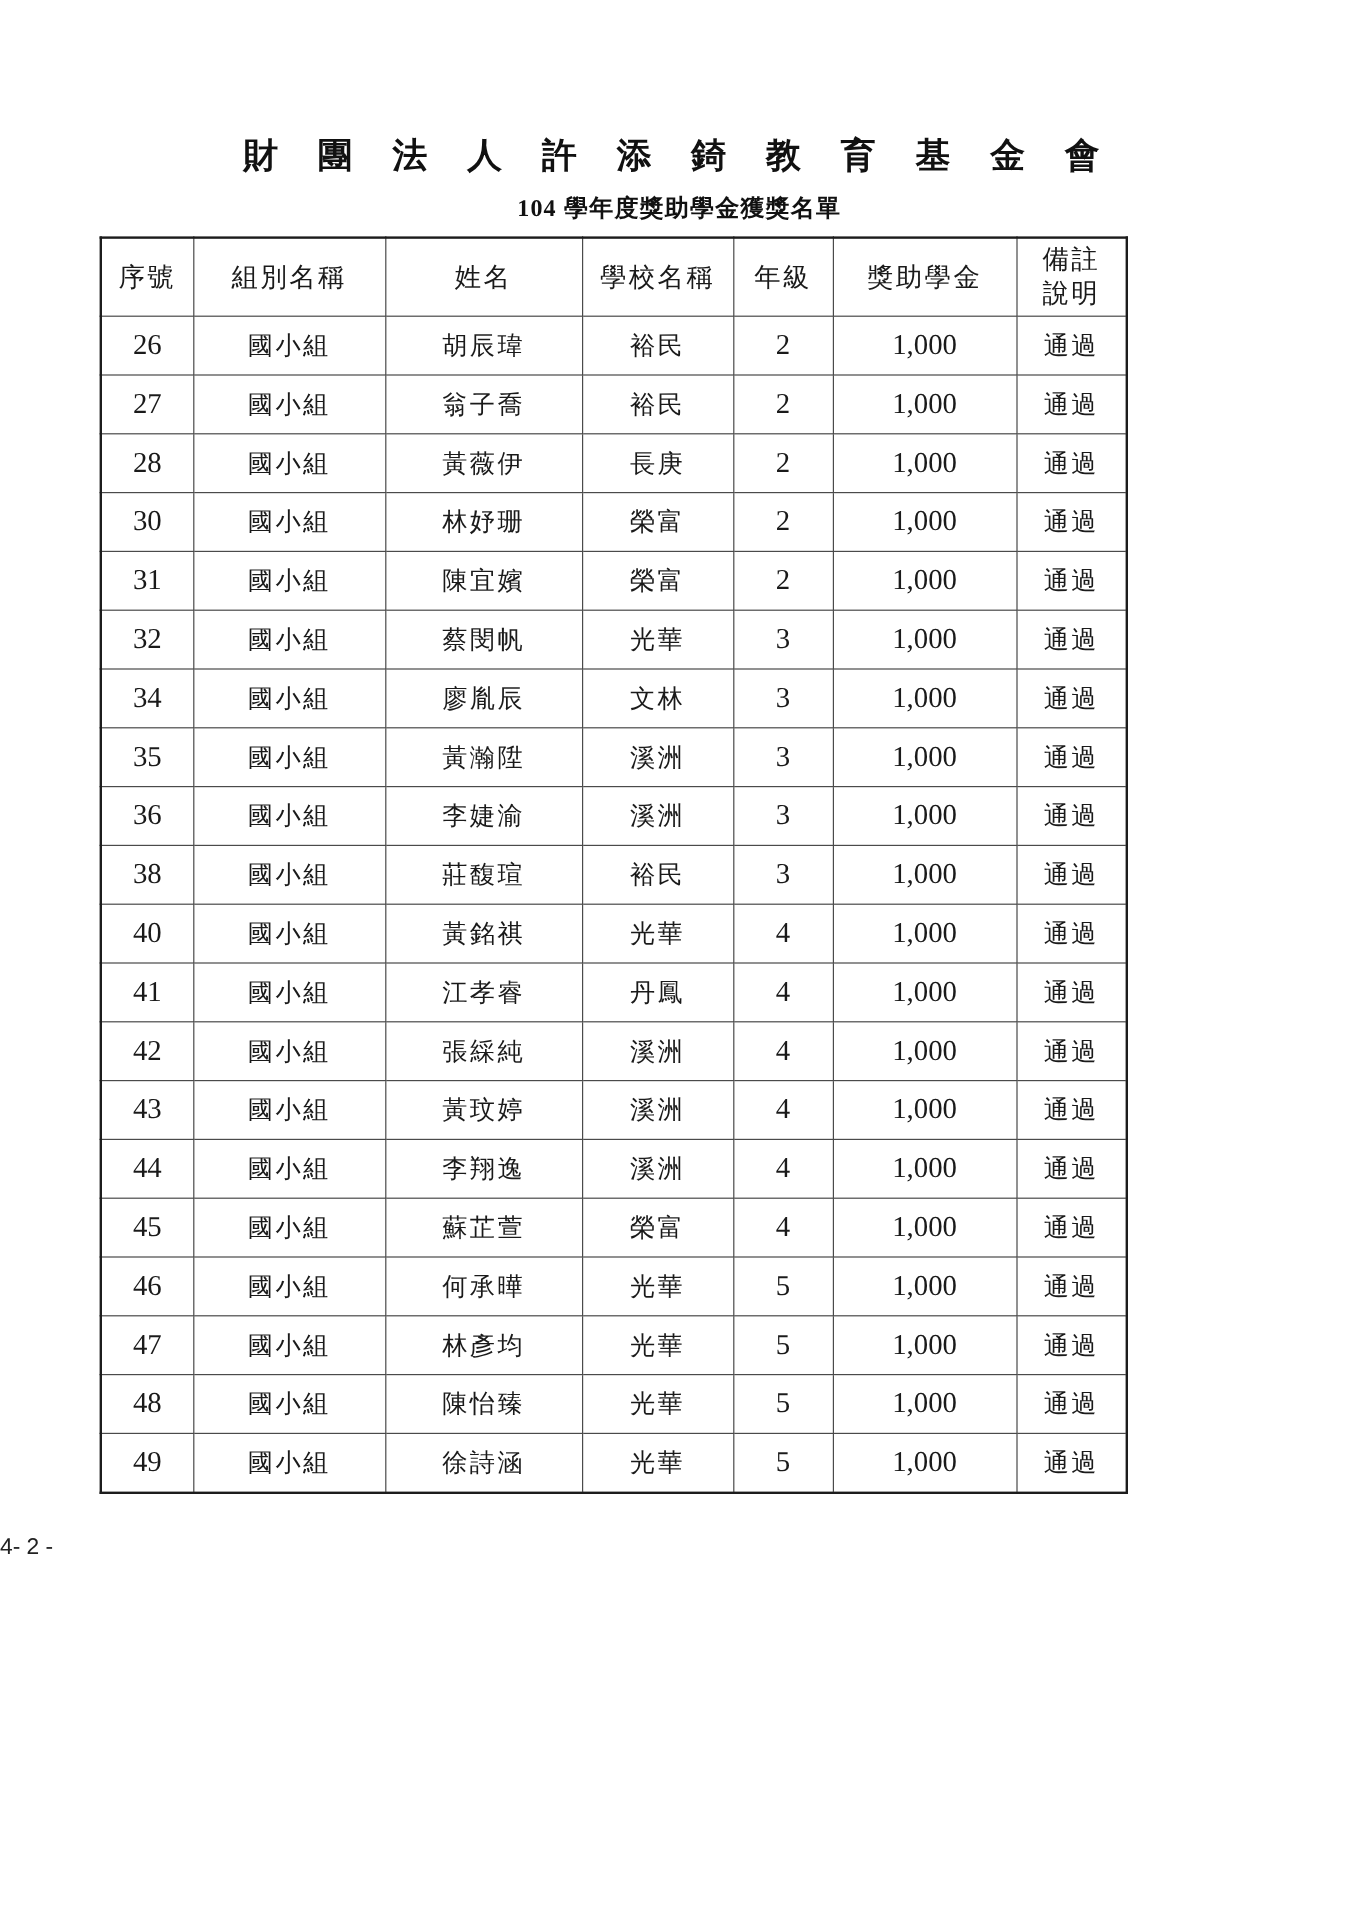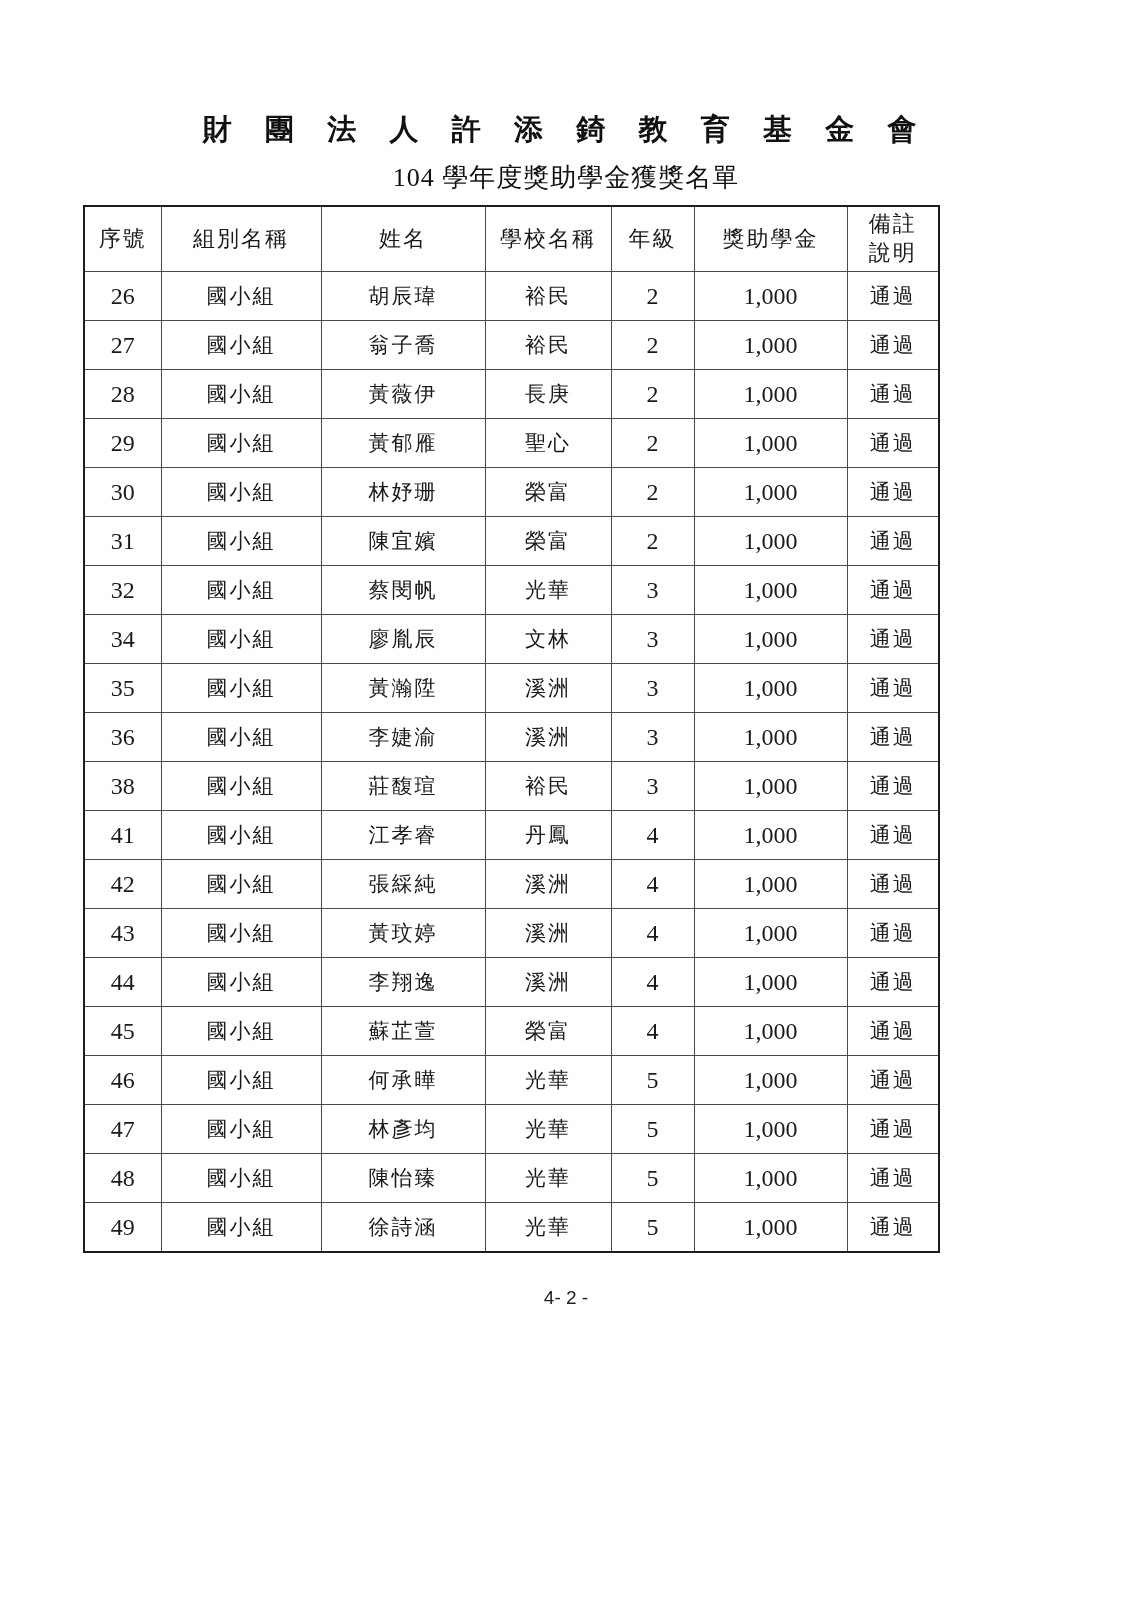--- a/index.html
+++ b/index.html
@@ -21,22 +21,22 @@
     text-align: center;
     font-size: 29px;
     font-weight: bold;
     letter-spacing: 13px;
     color: #111;
     white-space: nowrap;
   }
   .doc-subtitle {
     margin-top: 10px;
     text-align: center;
-    font-size: 26px;
-    font-weight: normal;
+    font-size: 20px;
+    font-weight: bold;
     letter-spacing: 1px;
     color: #111;
   }
   table.award-table {
     border-collapse: collapse;
     table-layout: fixed;
     width: 855px;
     margin: 10px 0 0 83px;
     border: 2px solid #1c1c1c;
   }
@@ -69,21 +69,21 @@
   .col-school { width: 126px; }
   .col-grade  { width: 83px; }
   .col-amount { width: 153px; }
   .col-remark { width: 92px; }
   .remark-header div {
     line-height: 1.3;
     letter-spacing: 2px;
   }
   .page-footer {
     margin-top: 34px;
-    text-align: center;
+    text-align: left;
     font-size: 19px;
     color: #222;
     font-family: "Liberation Sans", "DejaVu Sans", sans-serif;
   }
 </style>
 </head>
 <body>
 
 <div class="page">
 
@@ -137,29 +137,20 @@
         <tr>
           <td class="num">28</td>
           <td>國小組</td>
           <td>黃薇伊</td>
           <td>長庚</td>
           <td class="num">2</td>
           <td class="num">1,000</td>
           <td>通過</td>
         </tr>
         <tr>
-          <td class="num">29</td>
-          <td>國小組</td>
-          <td>黃郁雁</td>
-          <td>聖心</td>
-          <td class="num">2</td>
-          <td class="num">1,000</td>
-          <td>通過</td>
-        </tr>
-        <tr>
           <td class="num">30</td>
           <td>國小組</td>
           <td>林妤珊</td>
           <td>榮富</td>
           <td class="num">2</td>
           <td class="num">1,000</td>
           <td>通過</td>
         </tr>
         <tr>
           <td class="num">31</td>
@@ -209,20 +200,29 @@
         <tr>
           <td class="num">38</td>
           <td>國小組</td>
           <td>莊馥瑄</td>
           <td>裕民</td>
           <td class="num">3</td>
           <td class="num">1,000</td>
           <td>通過</td>
         </tr>
         <tr>
+          <td class="num">40</td>
+          <td>國小組</td>
+          <td>黃銘祺</td>
+          <td>光華</td>
+          <td class="num">4</td>
+          <td class="num">1,000</td>
+          <td>通過</td>
+        </tr>
+        <tr>
           <td class="num">41</td>
           <td>國小組</td>
           <td>江孝睿</td>
           <td>丹鳳</td>
           <td class="num">4</td>
           <td class="num">1,000</td>
           <td>通過</td>
         </tr>
         <tr>
           <td class="num">42</td>

